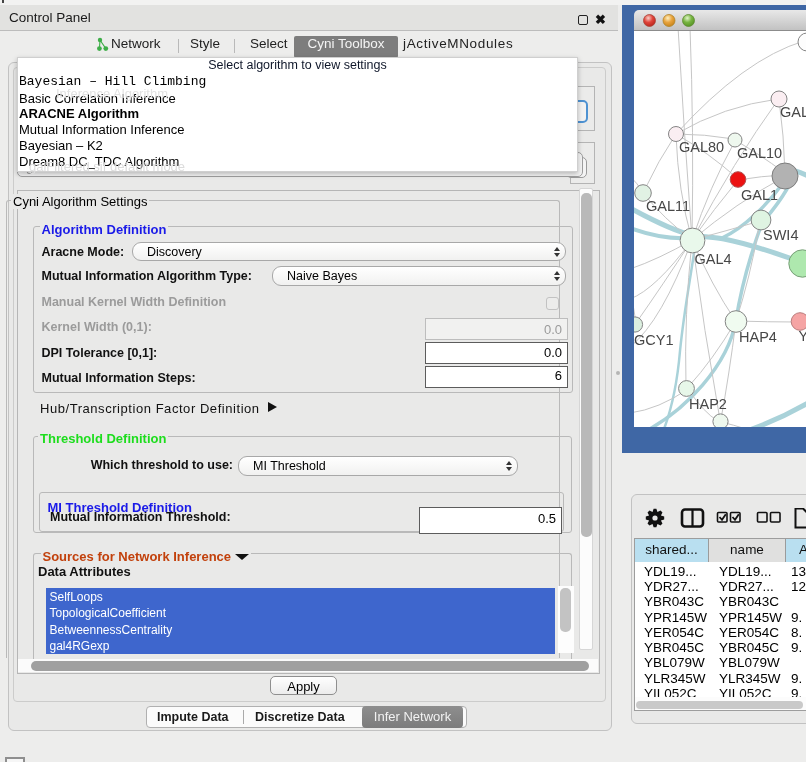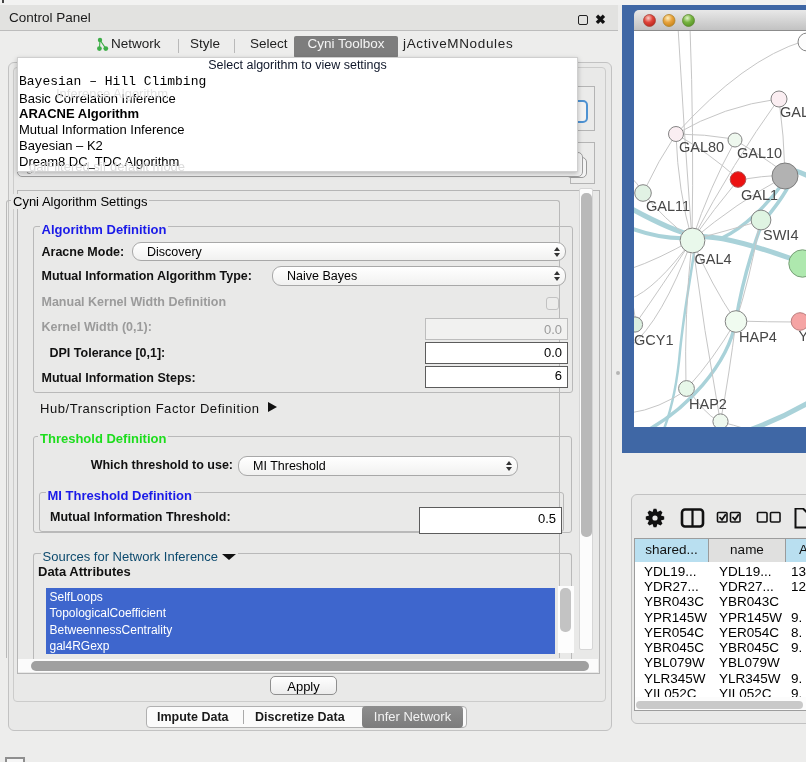--- a/index.html
+++ b/index.html
@@ -143,47 +143,47 @@
       <span class="cv">Naive Bayes</span>
     <div class="updown" style="left:281px;top:4px;">
         <div class="u"></div>
         <div class="d"></div>
       </div>
     </div>
   <span class="lblgray" style="left:41.5px;top:295.4px;">Manual Kernel Width Definition</span>
   <div class="abs" style="left:546px;top:297px;width:13px;height:13px;background:#ececeb;border:1px solid #c2c2c2;border-radius:3px;"></div>
   <span class="lblgray" style="left:41.5px;top:320.2px;">Kernel Width (0,1):</span>
   <div class="fielddis" style="left:425px;top:318px;width:142.5px;height:21.5px;">0.0</div>
-  <span class="lbl" style="left:41.5px;top:345.6px;margin-left:8px;">DPI Tolerance [0,1]:</span>
+  <span class="lbl" style="left:41.5px;top:345.6px;">DPI Tolerance [0,1]:</span>
   <div class="field" style="left:424.5px;top:341.5px;width:143px;height:22.5px;">0.0</div>
   <span class="lbl" style="left:41.5px;top:371.1px;">Mutual Information Steps:</span>
   <div class="field" style="left:424.5px;top:365.5px;width:143px;height:22px;padding-top:1.5px;">6</div>
 
   <span class="abs" style="left:40px;top:400.5px;font-size:13px;letter-spacing:0.55px;color:#111;">Hub/Transcription Factor Definition</span>
   <div class="abs" style="left:268px;top:402px;width:0;height:0;border-top:5.5px solid transparent;border-bottom:5.5px solid transparent;border-left:9px solid #111;"></div>
 
   <div class="group" style="left:33px;top:435.5px;width:539px;height:97px;text-align:right;">
     <span class="gtitle" style="left:4px;color:#1ddd1d;">Threshold Definition</span>
   </div>
   <span class="lbl" style="right:573px;top:458.3px;white-space:nowrap;">Which threshold to use:</span>
   <div class="combo" style="left:238px;top:456px;width:280px;">
       <span class="cv">MI Threshold</span>
     <div class="updown" style="left:267px;top:4px;">
         <div class="u"></div>
         <div class="d"></div>
       </div>
     </div>
   <div class="group" style="left:39px;top:492px;width:524.5px;height:40px;">
-    <span class="gtitle" style="left:5.5px;color:#1a1ae8;">MI Threshold Definition</span>
+    <span class="gtitle" style="left:5.5px;color:#1a1ae8;margin-top:12px;">MI Threshold Definition</span>
   </div>
   <span class="lbl" style="left:50px;top:509.7px;">Mutual Information Threshold:</span>
   <div class="field" style="left:418.5px;top:507px;width:143px;height:27px;padding-top:3px;">0.5</div>
 
   <div class="group" style="left:32.5px;top:553px;width:539.5px;height:106px;border-bottom:none;border-radius:3px 3px 0 0;">
-    <span class="gtitle" style="left:7px;color:#0c4a6e;font-weight:normal;">Sources for Network Inference <span style="display:inline-block;width:0;height:0;border-left:7px solid transparent;border-right:7px solid transparent;border-top:6.5px solid #111;vertical-align:1px;"></span></span>
+    <span class="gtitle" style="left:7px;color:#c2410c;font-weight:bold;">Sources for Network Inference <span style="display:inline-block;width:0;height:0;border-left:7px solid transparent;border-right:7px solid transparent;border-top:6.5px solid #111;vertical-align:1px;"></span></span>
   </div>
   <span class="lbl" style="left:38px;top:563.5px;font-size:13px;">Data Attributes</span>
   <div class="abs" id="datalist">
     <div style="left:3.5px;top:2.1px;">SelfLoops</div>
     <div style="left:3.5px;top:18.6px;">TopologicalCoefficient</div>
     <div style="left:3.5px;top:35.1px;">BetweennessCentrality</div>
     <div style="left:3.5px;top:51.6px;">gal4RGexp</div>
   </div>
   <div class="abs" id="listvtrack"></div>
   <div class="abs" id="listvthumb"></div>

